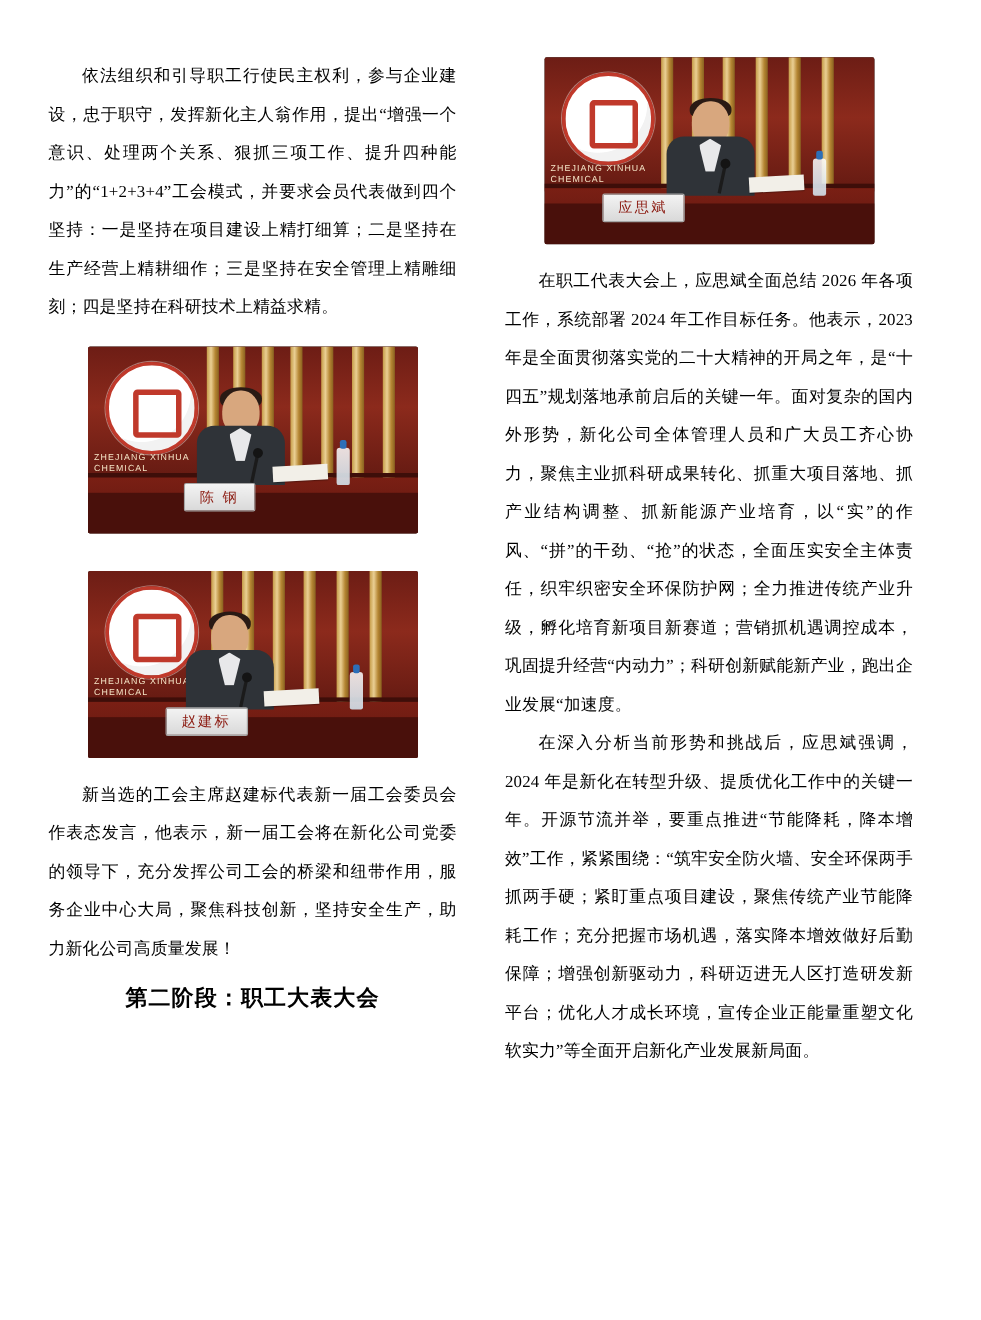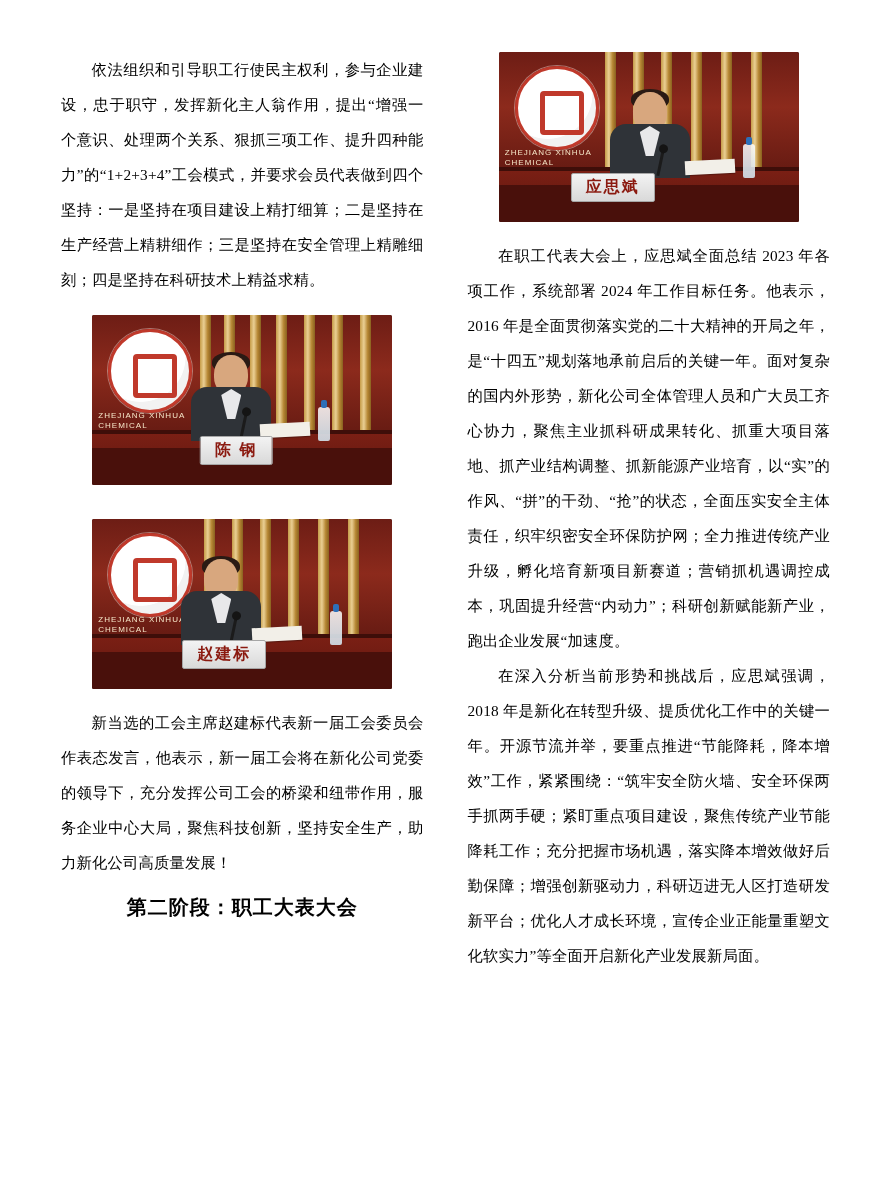--- a/index.html
+++ b/index.html
@@ -12,21 +12,21 @@
     height: 1200px;
     font-family: "Liberation Serif", "DejaVu Serif", serif;
     color: #000000;
     position: relative;
     overflow: hidden;
   }
   .page {
     width: 892px;
     height: 1200px;
     box-sizing: border-box;
-    padding: 52px 62px 40px 61px;
+    padding: 52px 62px 40px 44px;
     position: relative;
   }
   .columns {
     display: flex;
     gap: 44px;
     height: 100%;
   }
   .col {
     width: 372px;
     display: flex;
@@ -163,27 +163,26 @@
   }
   .nameplate {
     position: absolute;
     bottom: 12%;
     left: 50%;
     transform: translateX(-50%);
     background: linear-gradient(180deg,#f3f3f3 0%, #d9d9d9 100%);
     border: 1px solid #a6a6a6;
     padding: 3px 14px;
     font-family: "Liberation Sans", sans-serif;
-    font-size: 16px;
-    font-weight: bold;
+    font-size: 13px;
+    font-weight: normal;
     color: #8b1a10;
     border-radius: 2px;
     letter-spacing: 2px;
     white-space: nowrap;
-    margin-left: 24px;
   }
   .bottle {
     position: absolute;
     bottom: 26%;
     width: 12px;
     height: 34px;
     background: linear-gradient(180deg, rgba(255,255,255,.85) 0%, rgba(210,225,235,.9) 100%);
     border-radius: 3px 3px 2px 2px;
   }
   .bottle:before {
@@ -319,18 +318,18 @@
             <div class="body"></div>
             <div class="shirt"></div>
           </div>
           <div class="paper" style="left:186px"></div>
           <div class="bottle" style="left:244px"></div>
           <div class="mic" style="left:160px"></div>
           <div class="nameplate" style="left:30%">应思斌</div>
         </div>
       </div>
 
-      <p class="para">在职工代表大会上，应思斌全面总结 2023 年各项工作，系统部署 2024 年工作目标任务。他表示，2016 年是全面贯彻落实党的二十大精神的开局之年，是“十四五”规划落地承前启后的关键一年。面对复杂的国内外形势，新化公司全体管理人员和广大员工齐心协力，聚焦主业抓科研成果转化、抓重大项目落地、抓产业结构调整、抓新能源产业培育，以“实”的作风、“拼”的干劲、“抢”的状态，全面压实安全主体责任，织牢织密安全环保防护网；全力推进传统产业升级，孵化培育新项目新赛道；营销抓机遇调控成本，巩固提升经营“内动力”；科研创新赋能新产业，跑出企业发展“加速度。</p>
-      <p class="para">在深入分析当前形势和挑战后，应思斌强调，2018 年是新化在转型升级、提质优化工作中的关键一年。开源节流并举，要重点推进“节能降耗，降本增效”工作，紧紧围绕：“筑牢安全防火墙、安全环保两手抓两手硬；紧盯重点项目建设，聚焦传统产业节能降耗工作；充分把握市场机遇，落实降本增效做好后勤保障；增强创新驱动力，科研迈进无人区打造研发新平台；优化人才成长环境，宣传企业正能量重塑文化软实力”等全面开启新化产业发展新局面。</p>
+      <p class="para">在职工代表大会上，应思斌全面总结 2026 年各项工作，系统部署 2024 年工作目标任务。他表示，2023 年是全面贯彻落实党的二十大精神的开局之年，是“十四五”规划落地承前启后的关键一年。面对复杂的国内外形势，新化公司全体管理人员和广大员工齐心协力，聚焦主业抓科研成果转化、抓重大项目落地、抓产业结构调整、抓新能源产业培育，以“实”的作风、“拼”的干劲、“抢”的状态，全面压实安全主体责任，织牢织密安全环保防护网；全力推进传统产业升级，孵化培育新项目新赛道；营销抓机遇调控成本，巩固提升经营“内动力”；科研创新赋能新产业，跑出企业发展“加速度。</p>
+      <p class="para">在深入分析当前形势和挑战后，应思斌强调，2024 年是新化在转型升级、提质优化工作中的关键一年。开源节流并举，要重点推进“节能降耗，降本增效”工作，紧紧围绕：“筑牢安全防火墙、安全环保两手抓两手硬；紧盯重点项目建设，聚焦传统产业节能降耗工作；充分把握市场机遇，落实降本增效做好后勤保障；增强创新驱动力，科研迈进无人区打造研发新平台；优化人才成长环境，宣传企业正能量重塑文化软实力”等全面开启新化产业发展新局面。</p>
     </div>
 
   </div>
 </div>
 
 </body></html>

